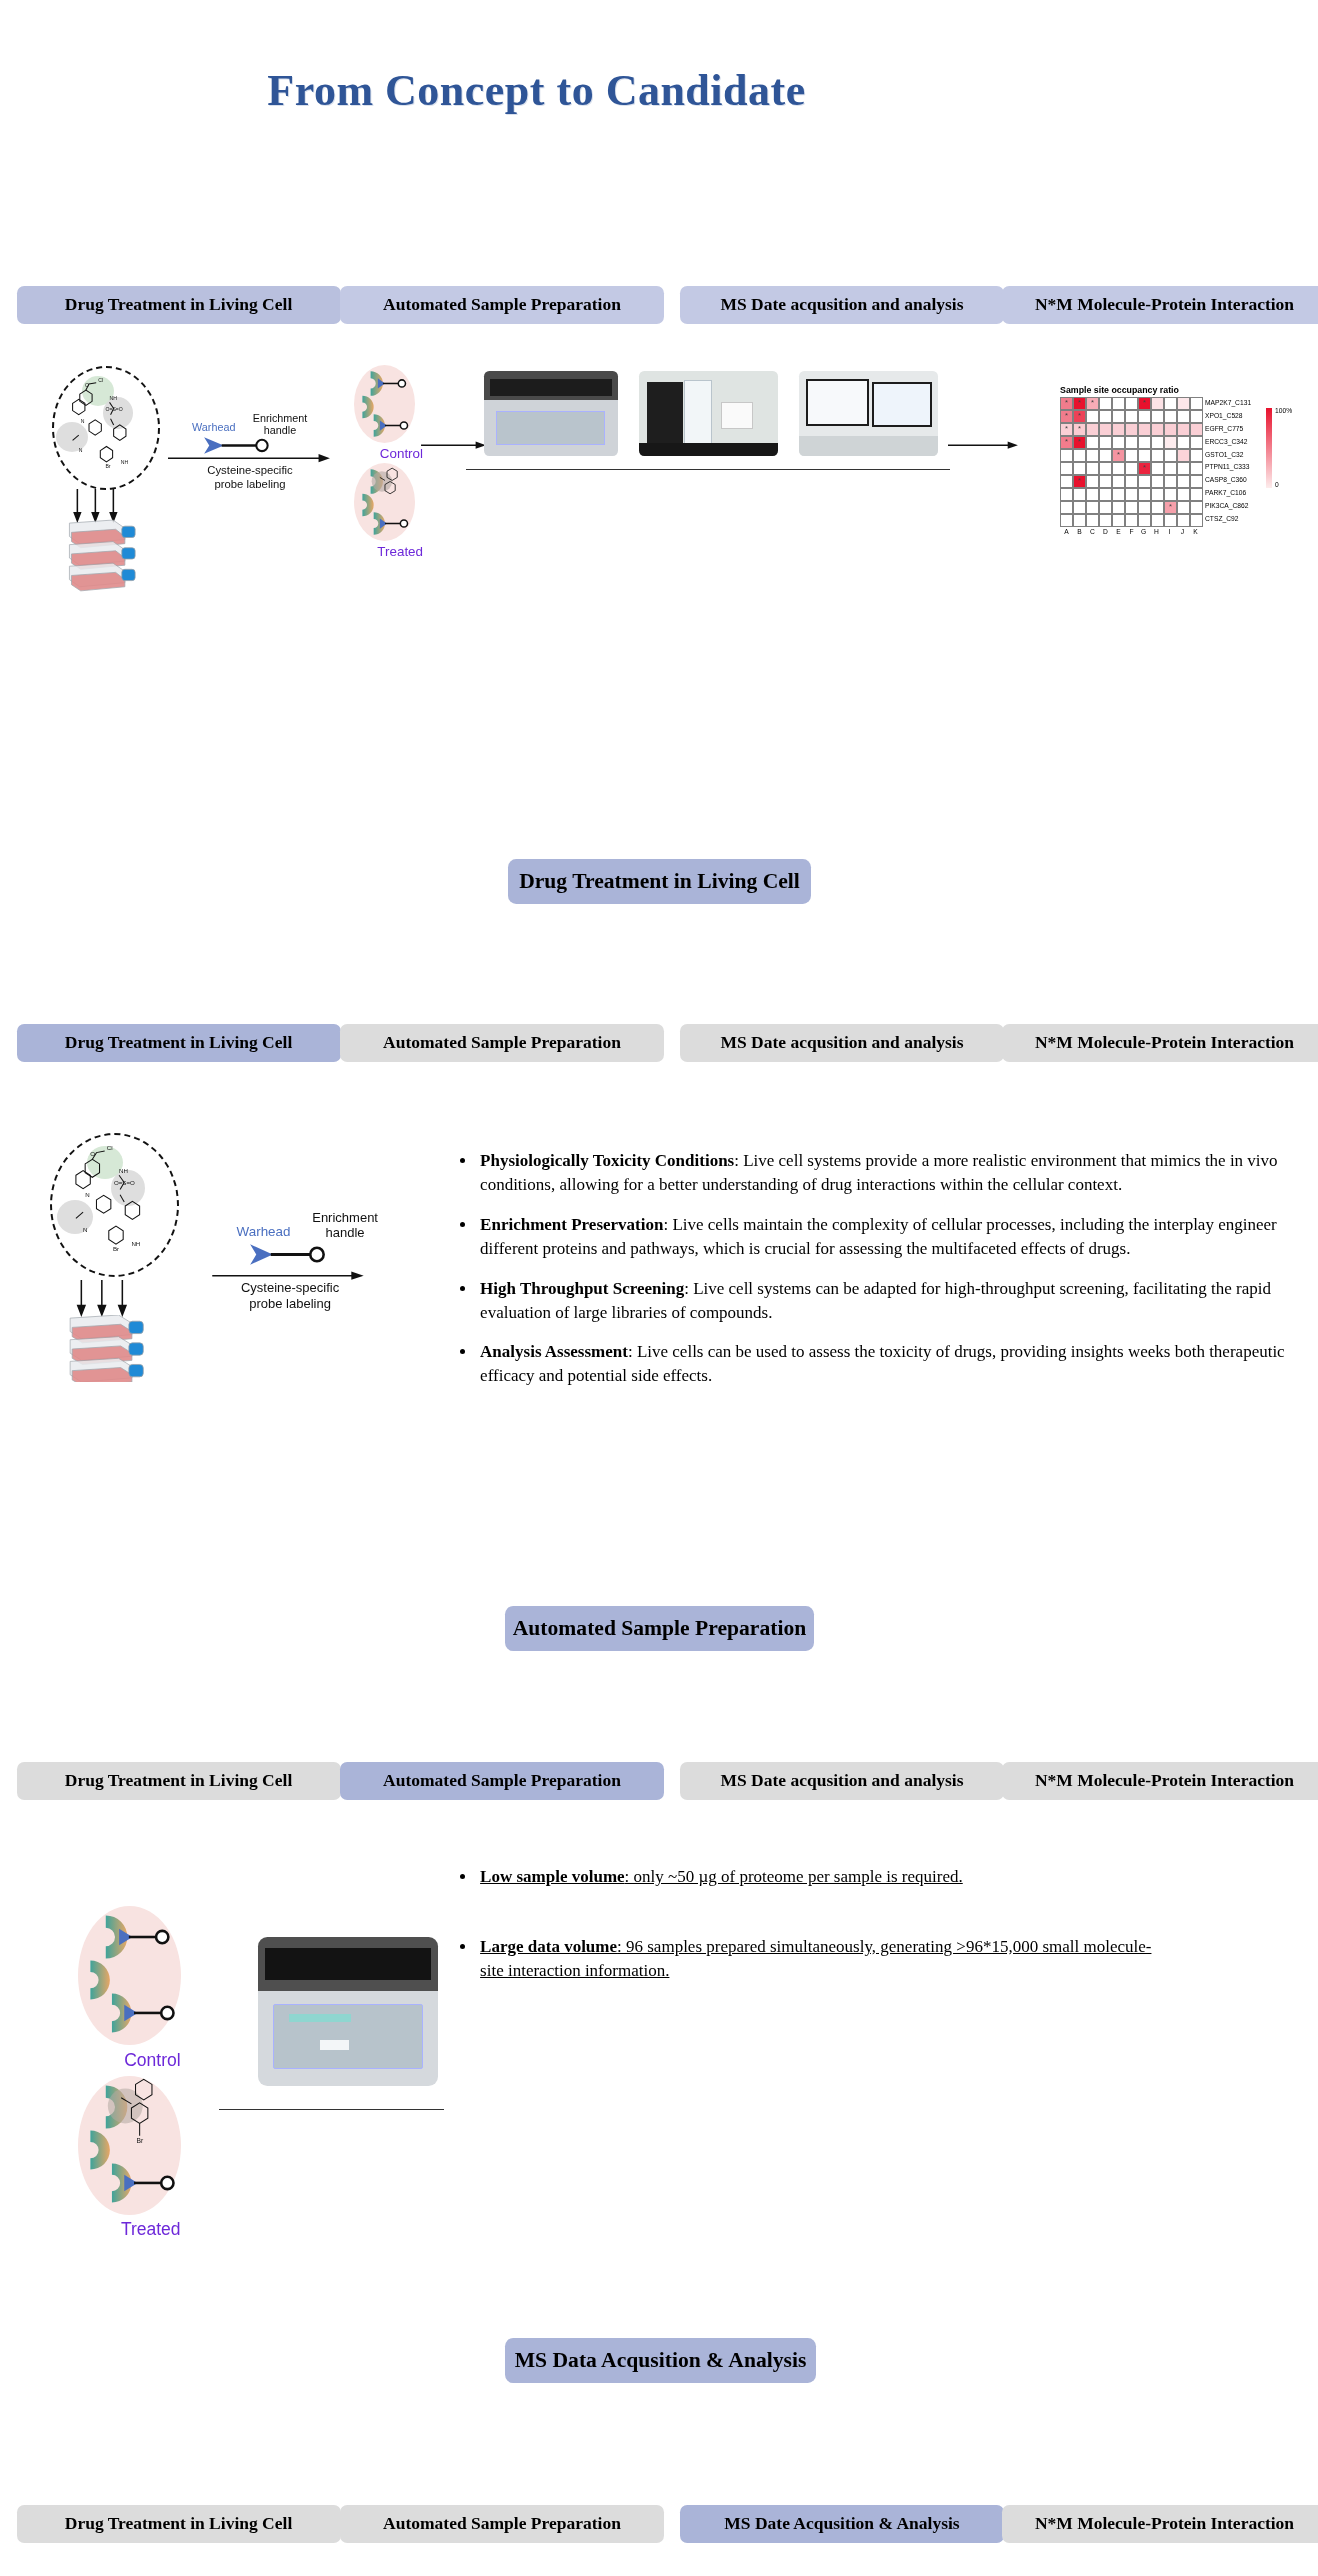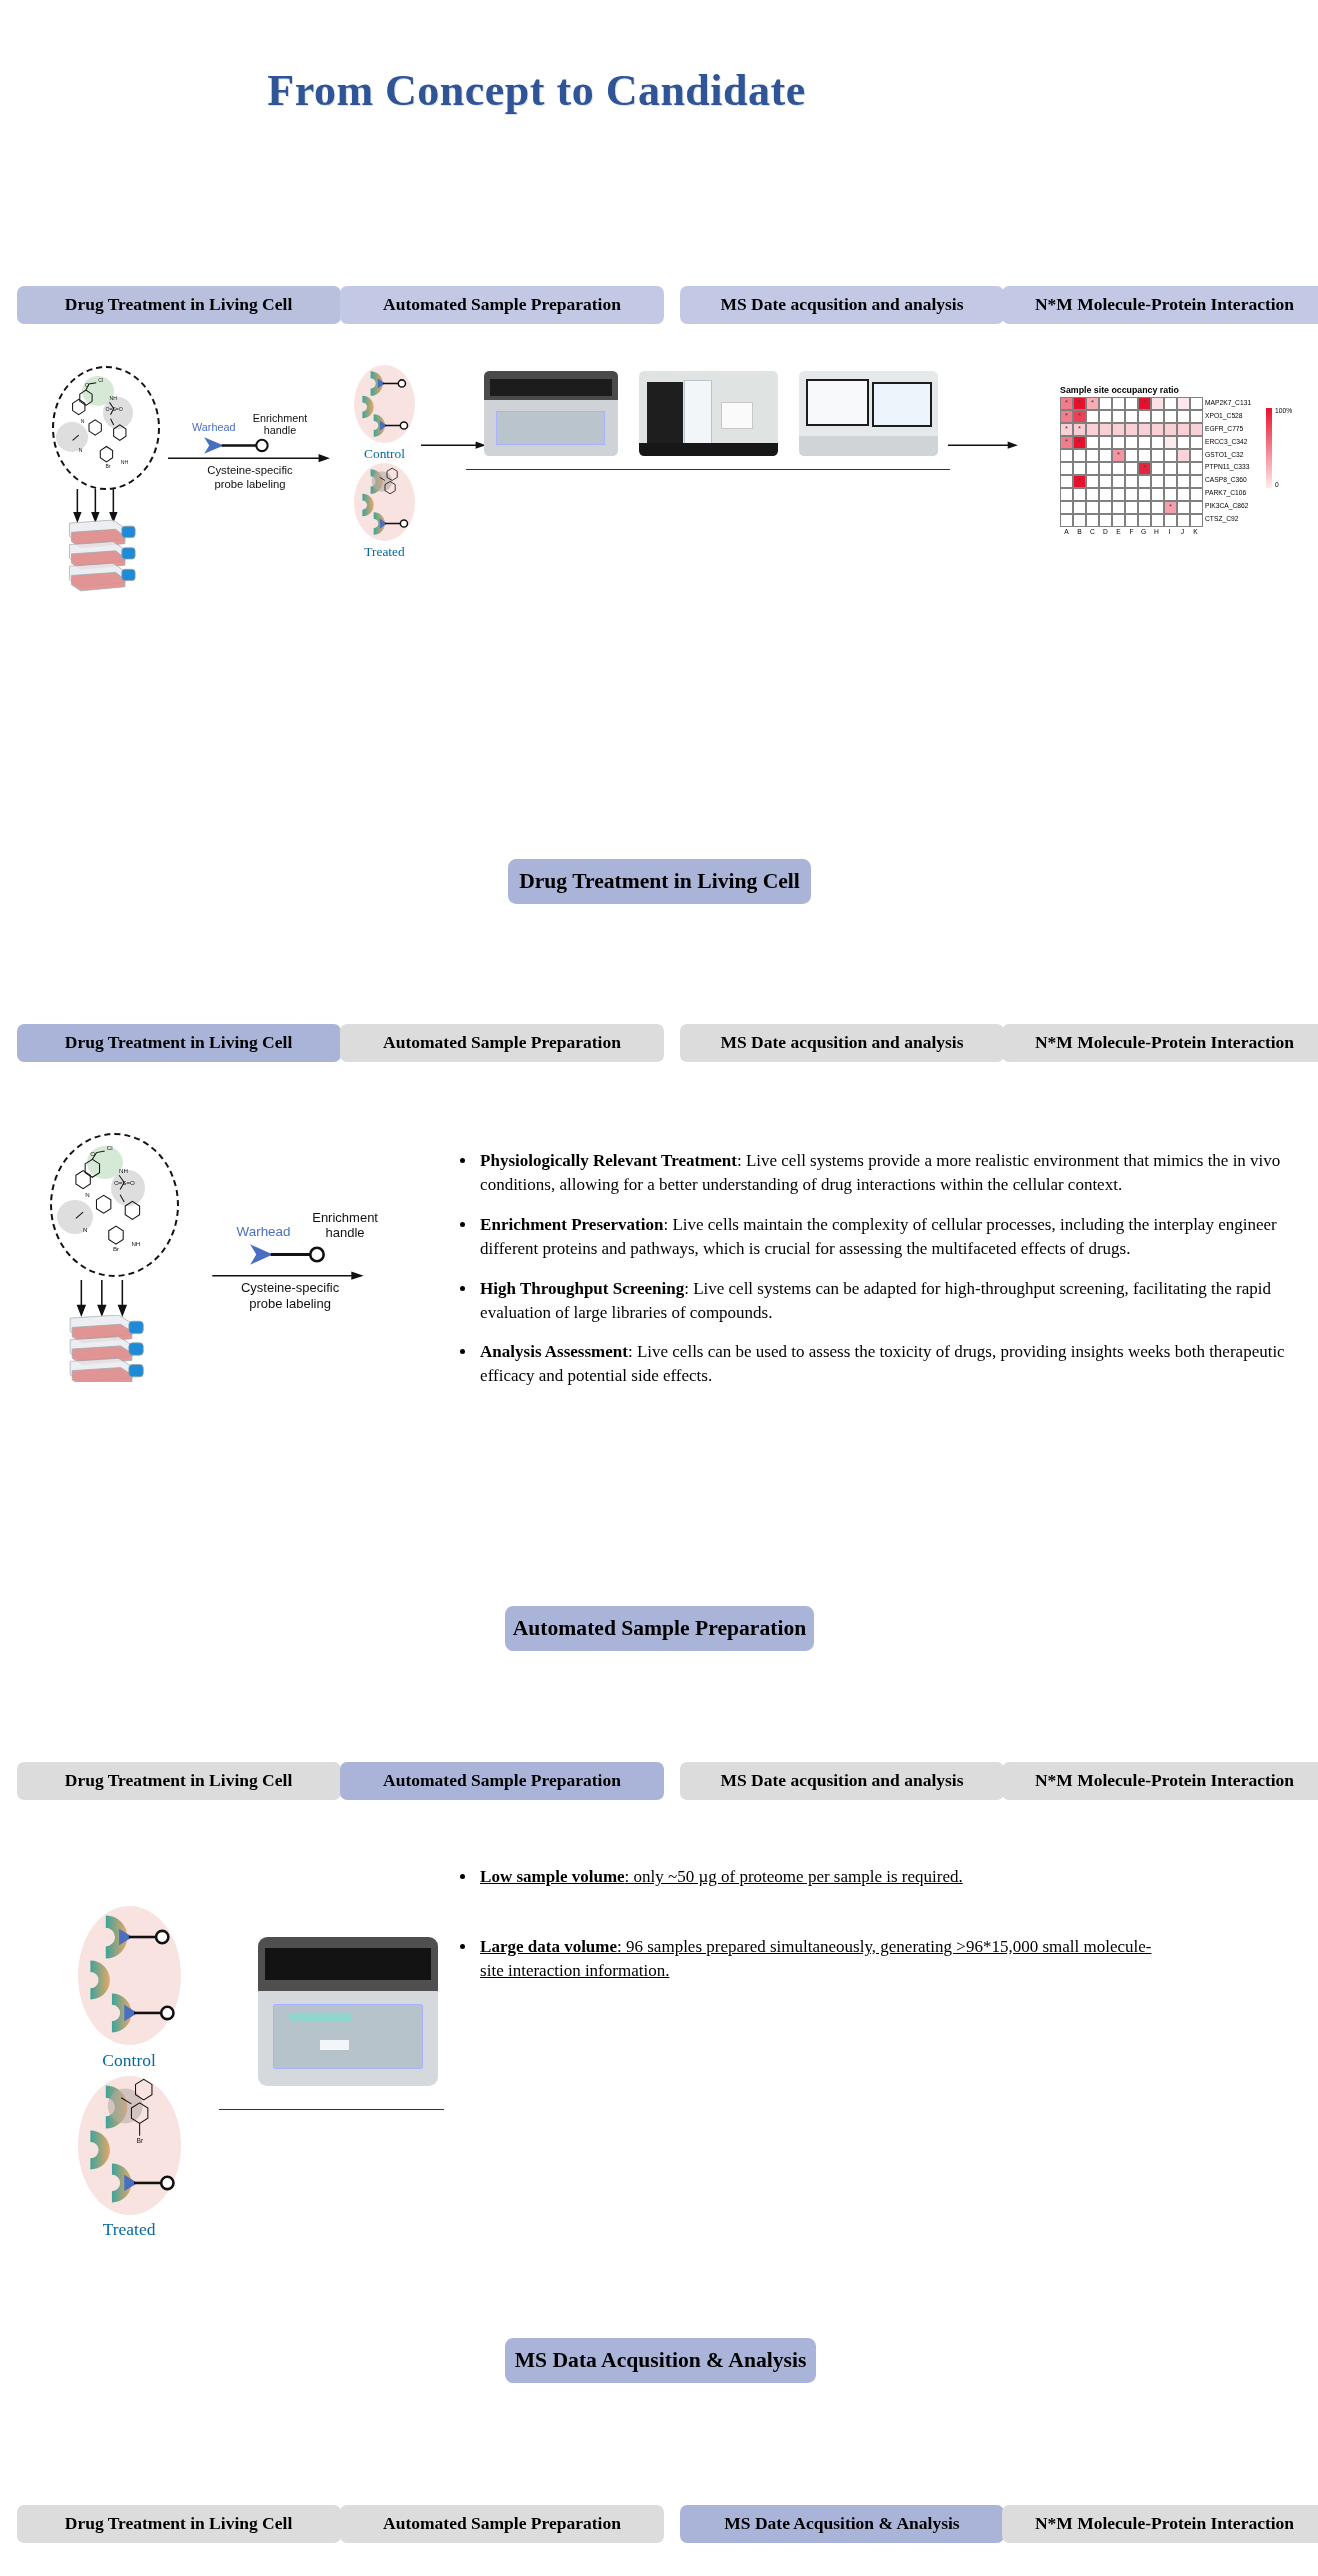--- a/index.html
+++ b/index.html
@@ -61,22 +61,22 @@
     font-family:"Liberation Serif", serif;
     font-size:17px; line-height:1.42; color:#000;
     margin-bottom:15.5px; padding-left:3.1px;
   }
   .bullets ul { margin:0; padding-left:24px; list-style:disc; }
   .bullets b { font-weight:bold; }
 
   
   .fig { position:absolute; }
   .fig-label {
-    font-family:Liberation Serif, serif;
-    font-size:13.4px; color:#0369a1; text-align:center;
+    font-family:Liberation Sans, sans-serif;
+    font-size:13.4px; color:#6d28d9; text-align:right;
   }
 
   
   .mol-ellipse {
     position:absolute; border:2.1px dashed #111; border-radius:50%;
   }
   .blob-green { position:absolute; background:#cfe4cf; border-radius:50%; opacity:.85; }
   .blob-gray  { position:absolute; background:#d8d8d8; border-radius:50%; opacity:.85; }
 
   
@@ -478,21 +478,21 @@
     <polygon points="270,5 294,13 270,21" fill="#111"></polygon>
   </svg>
   <div style="position:absolute;left:192px;top:157px;width:155px;text-align:center;font-family:'Liberation Sans',sans-serif;font-size:13px;color:#111;line-height:1.25;">
     <span>Cysteine-specific</span><br>
     <span>probe labeling</span>
   </div>
 </div>
 
 <div class="bullets" style="left:453px; top:1149px; width:840px;">
   <ul>
-    <li><b>Physiologically Relevant Treatment</b><span>: Live cell systems provide a more realistic environment that mimics the in vivo conditions, allowing for a better understanding of drug interactions within the cellular context.</span></li>
+    <li><b>Physiologically Toxicity Conditions</b><span>: Live cell systems provide a more realistic environment that mimics the in vivo conditions, allowing for a better understanding of drug interactions within the cellular context.</span></li>
     <li><b>Enrichment Preservation</b><span>: Live cells maintain the complexity of cellular processes, including the interplay engineer different proteins and pathways, which is crucial for assessing the multifaceted effects of drugs.</span></li>
     <li><b>High Throughput Screening</b><span>: Live cell systems can be adapted for high-throughput screening, facilitating the rapid evaluation of large libraries of compounds.</span></li>
     <li><b>Analysis Assessment</b><span>: Live cells can be used to assess the toxicity of drugs, providing insights weeks both therapeutic efficacy and potential side effects.</span></li>
   </ul>
 </div>
 
 <div class="section-pill" style="left:505px; top:1606px; width:309px;">Automated Sample Preparation</div>
 
 <div class="tabbar" style="top:1762px;">
   <div class="tab t0 inactive">Drug Treatment in Living Cell</div>

